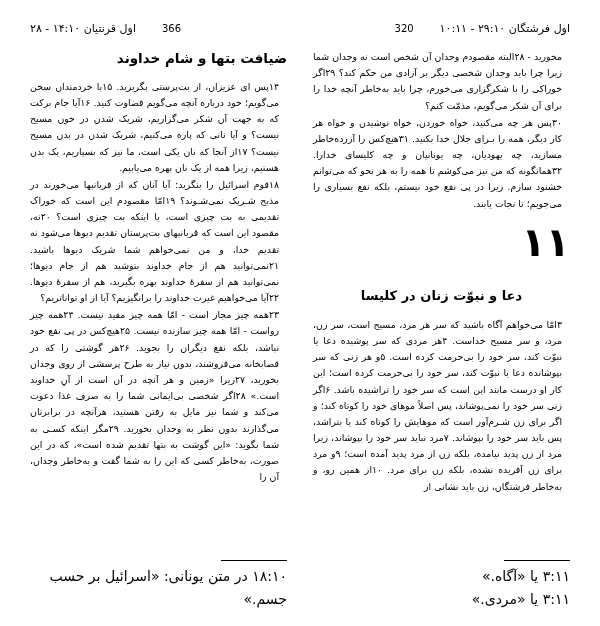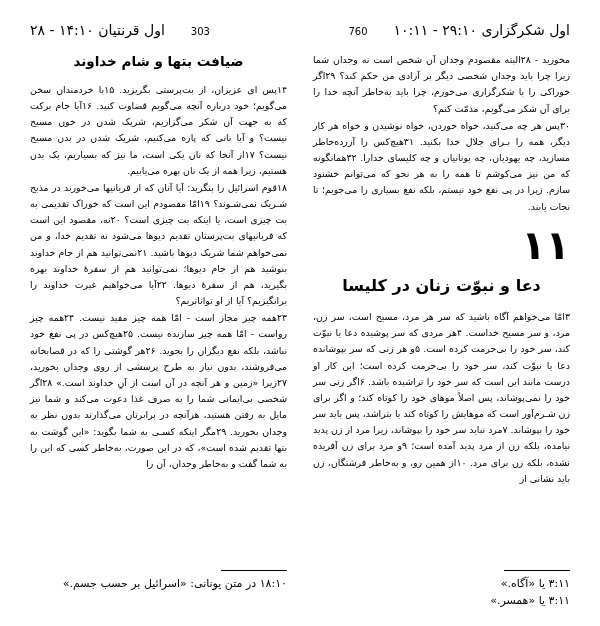--- a/index.html
+++ b/index.html
@@ -34,111 +34,111 @@
   .runhead .side {
     display: flex;
     flex-direction: row;
     gap: 26px;
     align-items: baseline;
   }
   .runhead .folio {
     font-size: 10px;
   }
   .runhead .ref {
-    font-size: 14px;
+    font-size: 11px;
   }
   
   .columns {
     display: flex;
     flex-direction: row;
     gap: 26px;
     height: 512px;
   }
   .col {
     width: 257px;
     position: relative;
   }
   .col-inner {
     font-size: 9.4px;
     line-height: 1.72;
     text-align: justify;
     text-justify: inter-word;
   }
   p {
-    margin: 0 0 0 0;
+    margin: 0 8px 0 0;
     text-indent: 0;
   }
   .para {
     margin-bottom: 1px;
   }
   h2.sec {
     font-size: 13.5px;
     font-weight: bold;
-    text-align: center;
+    text-align: right;
     margin: 22px 0 11px 0;
     line-height: 1.4;
   }
   h2.sec.first {
     margin-top: 0;
   }
   
   .chapwrap {
     margin: 10px 0 4px 0;
     overflow: hidden;
   }
   .chapnum {
     float: right;
     font-size: 40px;
     font-weight: bold;
     line-height: 0.92;
-    margin: 2px 0 0 8px;
+    margin: 2px 0 16px 8px;
     letter-spacing: -1px;
   }
   .chaptitle {
-    font-size: 16px;
+    font-size: 13px;
     font-weight: bold;
     text-align: center;
     margin: 8px 0 10px 0;
   }
   
   .footnotes {
     position: absolute;
     bottom: 16px;
     right: 30px;
     left: 30px;
     display: flex;
     flex-direction: row;
     gap: 26px;
   }
   .fn-col {
     width: 257px;
-    font-size: 11px;
+    font-size: 14px;
     line-height: 1.6;
   }
   .fn-rule {
     border-top: 1px solid #000;
     width: 66px;
     margin-bottom: 4px;
   }
   .fn-line {
     white-space: normal;
   }
 </style>
 </head>
 <body>
 
 <div class="page">
 
   <div class="runhead">
     <div class="side">
-      <span class="ref">اول شکرگزاری ۲۹:۱۰ - ۱۰:۱۱</span>
-      <span class="folio">760</span>
+      <span class="ref">اول فرشتگان ۲۹:۱۰ - ۱۰:۱۱</span>
+      <span class="folio">320</span>
     </div>
     <div class="side">
-      <span class="folio">303</span>
+      <span class="folio">366</span>
       <span class="ref">اول قرنتیان ۱۴:۱۰ - ۲۸</span>
     </div>
   </div>
 
   <div class="columns">
 
     <div class="col">
       <div class="col-inner">
         <p class="para">مخورید - ۲۸البته مقصودم وجدان آن شخص است نه وجدان شما زیرا چرا باید وجدان شخصی دیگر بر آزادی من حکم کند؟ ۲۹اگر خوراکی را با شکرگزاری می‌خورم، چرا باید به‌خاطر آنچه خدا را برای آن شکر می‌گویم، مذمّت کنم؟</p>
         <p class="para">۳۰پس هر چه می‌کنید، خواه خوردن، خواه نوشیدن و خواه هر کار دیگر، همه را بـرای جلال خدا بکنید. ۳۱هیچ‌کس را آزرده‌خاطر مسازید، چه یهودیان، چه یونانیان و چه کلیسای خدارا. ۳۲همانگونه که من نیز می‌کوشم تا همه را به هر نحو که می‌توانم خشنود سازم. زیرا در پی نفع خود نیستم، بلکه نفع بسیاری را می‌جویم؛ تا نجات یابند.</p>
@@ -162,21 +162,21 @@
         <p class="para">۲۳همه چیز مجاز است - امّا همه چیز مفید نیست. ۲۴همه چیز رواست - امّا همه چیز سازنده نیست. ۲۵هیچ‌کس در پی نفع خود نباشد، بلکه نفع دیگران را بجوید. ۲۶هر گوشتی را که در قصابخانه می‌فروشند، بدون نیاز به طرح پرسشی از روی وجدان بخورید، ۲۷زیرا «زمین و هر آنچه در آن است از آنِ خداوند است.» ۲۸اگر شخصی بی‌ایمانی شما را به صرف غذا دعوت می‌کند و شما نیز مایل به رفتن هستید، هرآنچه در برابرتان می‌گذارند بدون نظر به وجدان بخورید. ۲۹مگر اینکه کسـی به شما بگوید: «این گوشت به بتها تقدیم شده است»، که در این صورت، به‌خاطر کسی که این را به شما گفت و به‌خاطر وجدان، آن را</p>
       </div>
     </div>
 
   </div>
 
   <div class="footnotes">
     <div class="fn-col">
       <div class="fn-rule"></div>
       <div class="fn-line">۳:۱۱ یا «آگاه.»</div>
-      <div class="fn-line">۳:۱۱ یا «همسر.»</div>
+      <div class="fn-line">۳:۱۱ یا «مردی.»</div>
     </div>
     <div class="fn-col">
       <div class="fn-rule"></div>
       <div class="fn-line">۱۸:۱۰ در متن یونانی: «اسرائیل بر حسب جسم.»</div>
     </div>
   </div>
 
 </div>
 
 </body></html>

